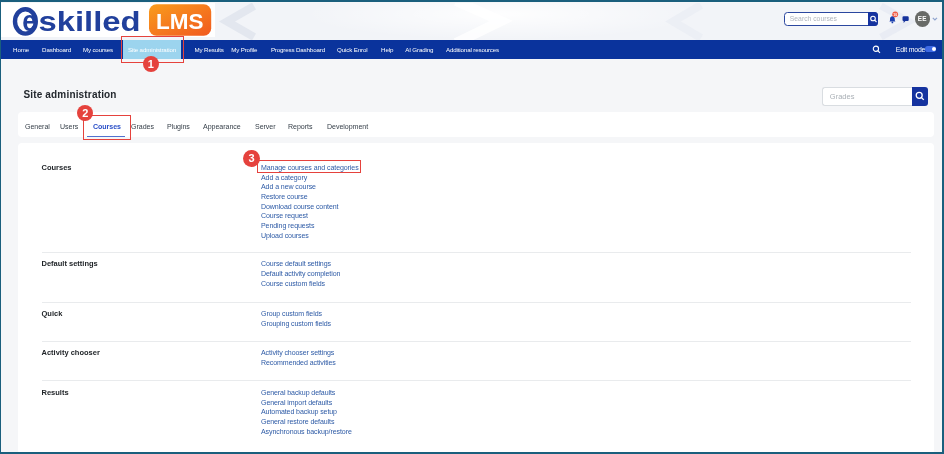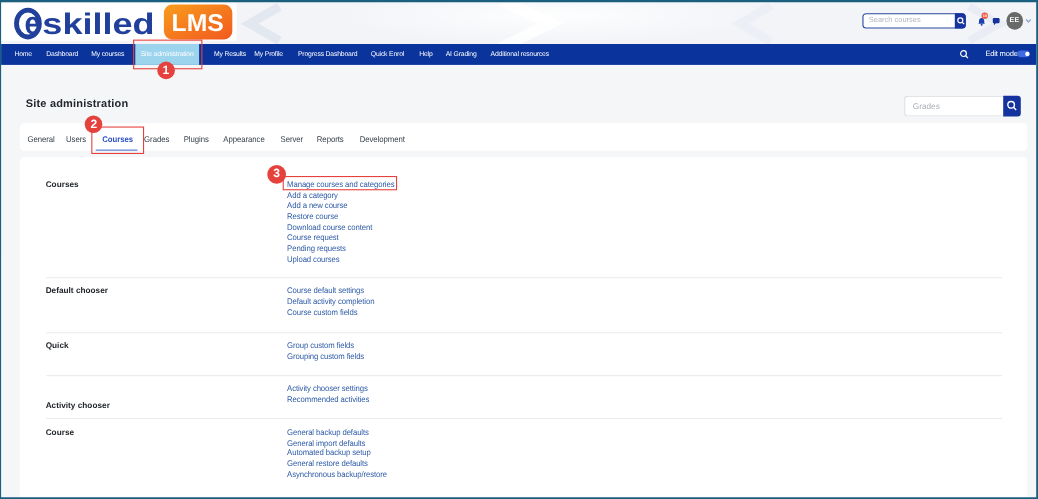--- a/index.html
+++ b/index.html
@@ -157,33 +157,33 @@
     <span style="left:309.5px;">Development</span>
   </div>
   <div class="abs" id="tabuline"></div>
 
   <div class="abs" id="card"></div>
 
   <div class="abs seclabel" style="top:162.8px;">Courses</div>
   <div class="abs links" style="top:162.8px;">Manage courses and categories<br>Add a category<br>Add a new course<br>Restore course<br>Download course content<br>Course request<br>Pending requests<br>Upload courses</div>
   <div class="abs sep" style="top:251.8px;"></div>
 
-  <div class="abs seclabel" style="top:259.3px;">Default chooser</div>
+  <div class="abs seclabel" style="top:259.3px;">Default settings</div>
   <div class="abs links" style="top:259.3px;">Course default settings<br>Default activity completion<br>Course custom fields</div>
   <div class="abs sep" style="top:302.2px;"></div>
 
   <div class="abs seclabel" style="top:309.2px;">Quick</div>
   <div class="abs links" style="top:309.2px;">Group custom fields<br>Grouping custom fields</div>
   <div class="abs sep" style="top:340.8px;"></div>
 
-  <div class="abs seclabel" style="top:348.4px;margin-top:16px;">Activity chooser</div>
+  <div class="abs seclabel" style="top:348.4px;">Activity chooser</div>
   <div class="abs links" style="top:348.4px;">Activity chooser settings<br>Recommended activities</div>
   <div class="abs sep" style="top:380px;"></div>
 
-  <div class="abs seclabel" style="top:388px;">Course</div>
+  <div class="abs seclabel" style="top:388px;">Results</div>
   <div class="abs links" style="top:388px;">General backup defaults<br>General import defaults<br>Automated backup setup<br>General restore defaults<br>Asynchronous backup/restore</div>
 
   <div class="rbox" style="left:120.6px;top:35.5px;width:63.8px;height:27.9px;"></div>
   <div class="rnum" style="left:142.6px;top:55.9px;width:16.4px;height:16.4px;line-height:16px;font-size:11px;">1</div>
   <div class="rbox" style="left:83.4px;top:115.1px;width:48.1px;height:24.6px;"></div>
   <div class="rnum" style="left:77.1px;top:104.6px;width:16.4px;height:16.4px;line-height:16px;font-size:11px;">2</div>
   <div class="rbox" style="left:256.5px;top:159.7px;width:104.9px;height:13px;"></div>
   <div class="rnum" style="left:243.1px;top:150.1px;width:16.8px;height:16.8px;line-height:16.4px;font-size:11px;">3</div>
 
 </body></html>

